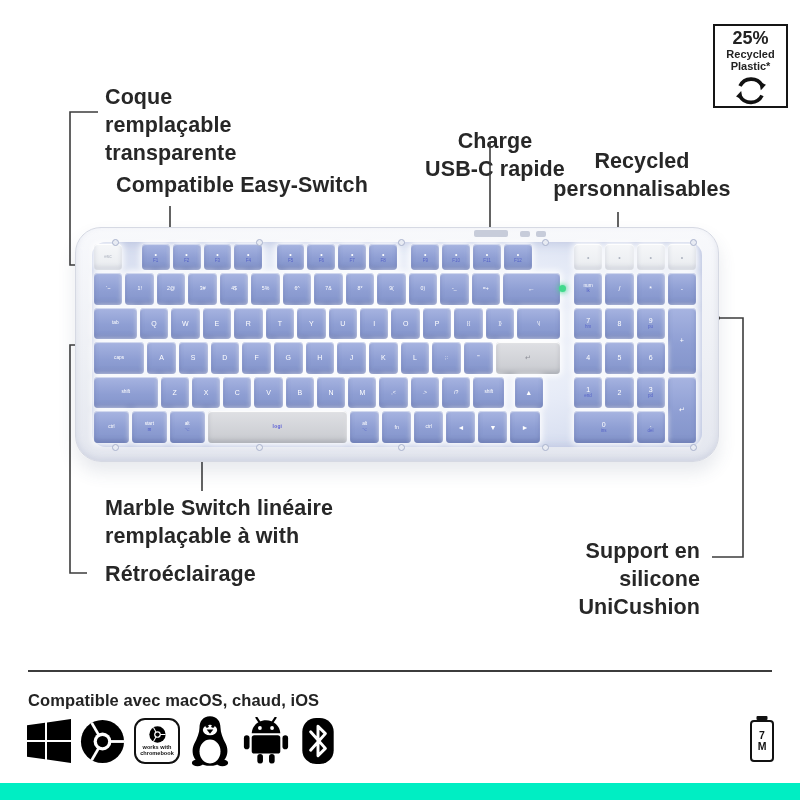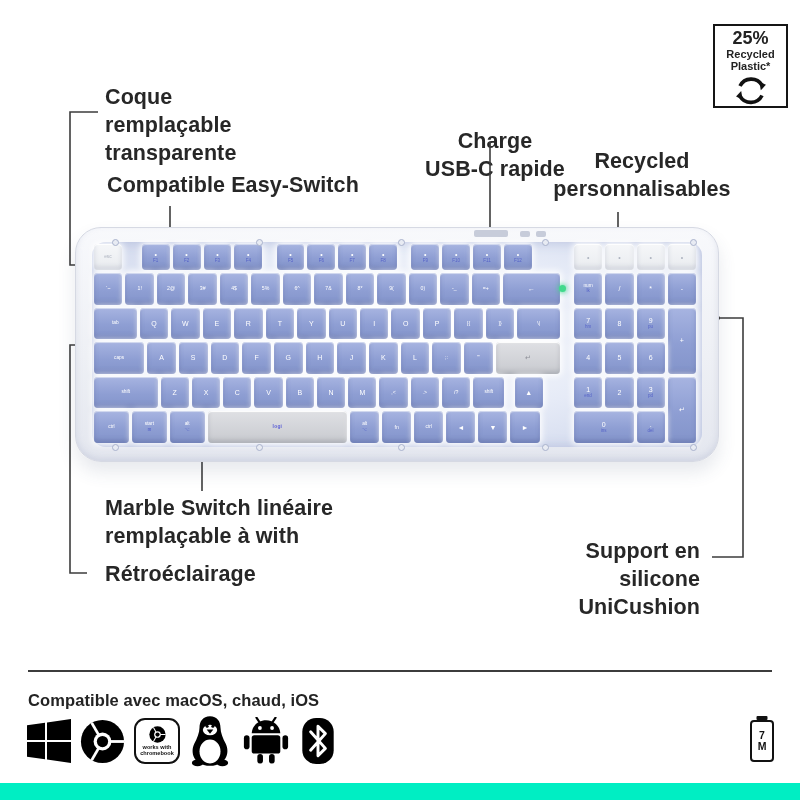--- a/index.html
+++ b/index.html
@@ -73,21 +73,21 @@
     <path d="M6 14 A16 16 0 0 1 34 13" fill="none" stroke="#111" stroke-width="4.6"></path>
     <path d="M30.5 8.5 L39 12.5 L32.5 19.5 Z" fill="#111"></path>
     <path d="M34 26 A16 16 0 0 1 6 27" fill="none" stroke="#111" stroke-width="4.6"></path>
     <path d="M9.5 31.5 L1 27.5 L7.5 20.5 Z" fill="#111"></path>
   </svg>
 </div>
 
 <div class="abs callout" style="left:105px;top:84px;">Coque
 remplaçable
 transparente</div>
-<div class="abs callout" style="left:107px;top:172px;">Compatible Easy-Switch</div>
+<div class="abs callout" style="left:116px;top:172px;">Compatible Easy-Switch</div>
 <div class="abs callout center" style="left:395px;top:100px;width:200px;margin-top:28px;">Charge
 USB-C rapide</div>
 <div class="abs callout center" style="left:542px;top:148px;width:200px;">Recycled
 personnalisables</div>
 <div class="abs callout" style="left:105px;top:495px;">Marble Switch linéaire
 remplaçable à with</div>
 <div class="abs callout" style="left:105px;top:561px;">Rétroéclairage</div>
 <div class="abs callout right" style="left:540px;top:538px;width:160px;">Support en
 silicone
 UniCushion</div>

